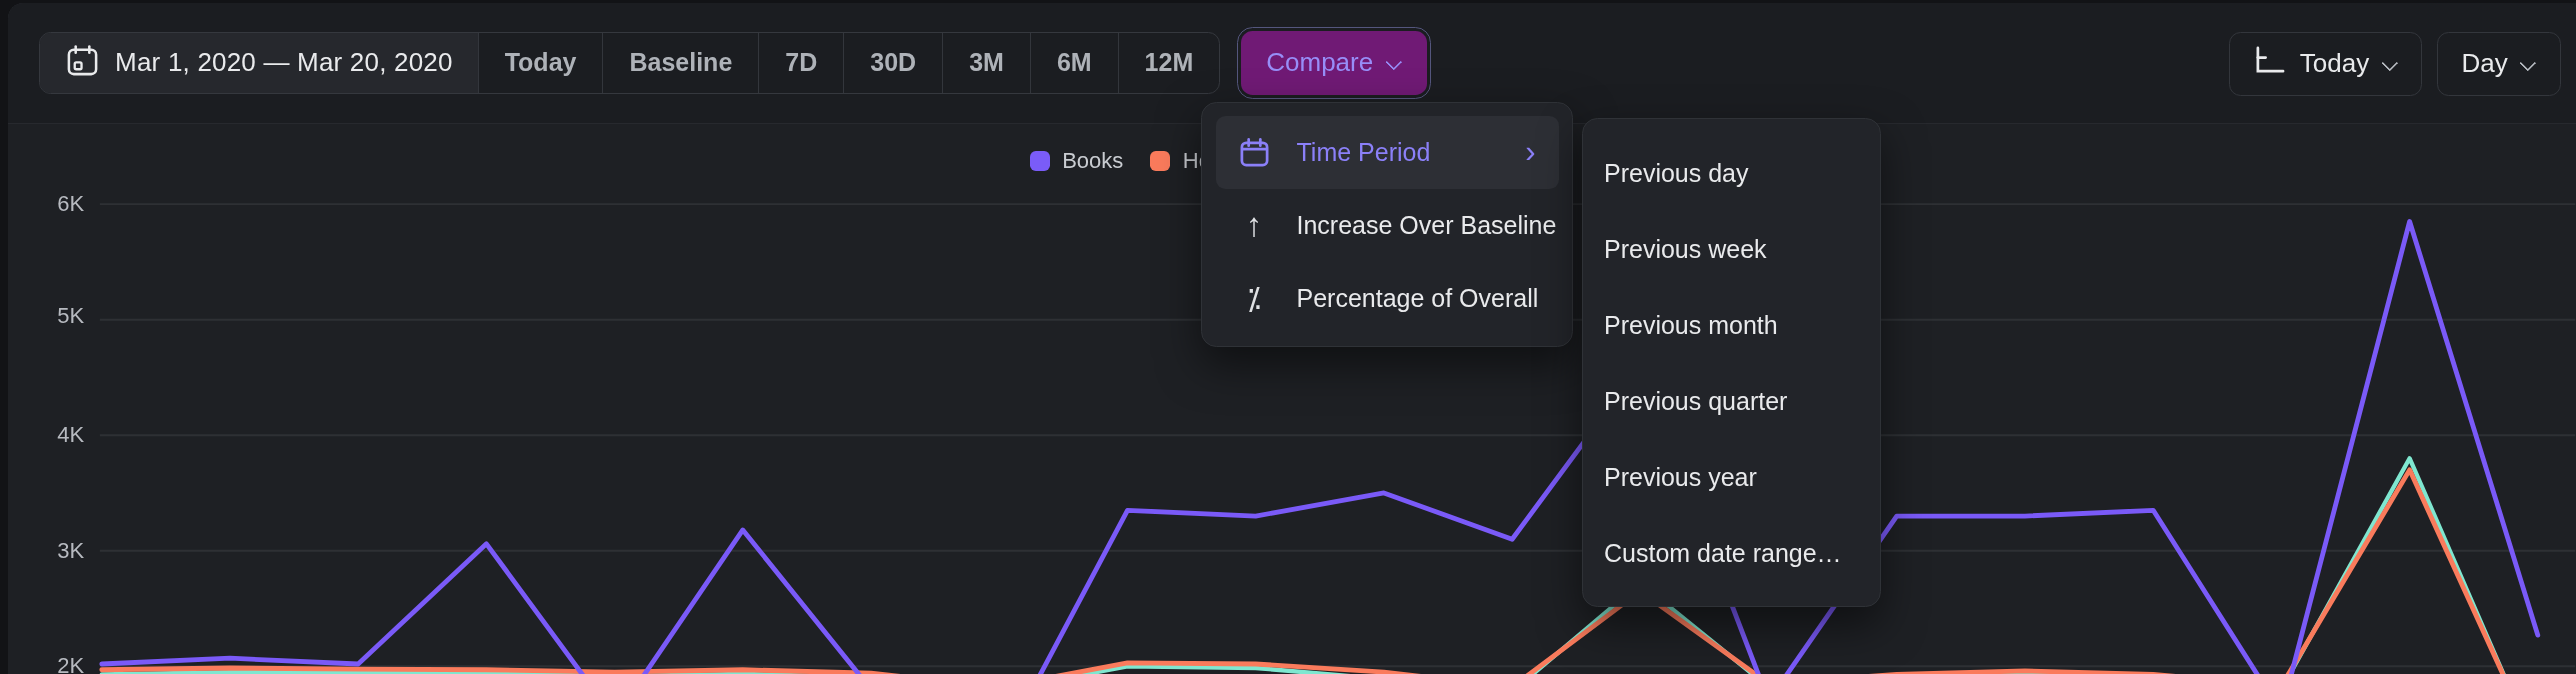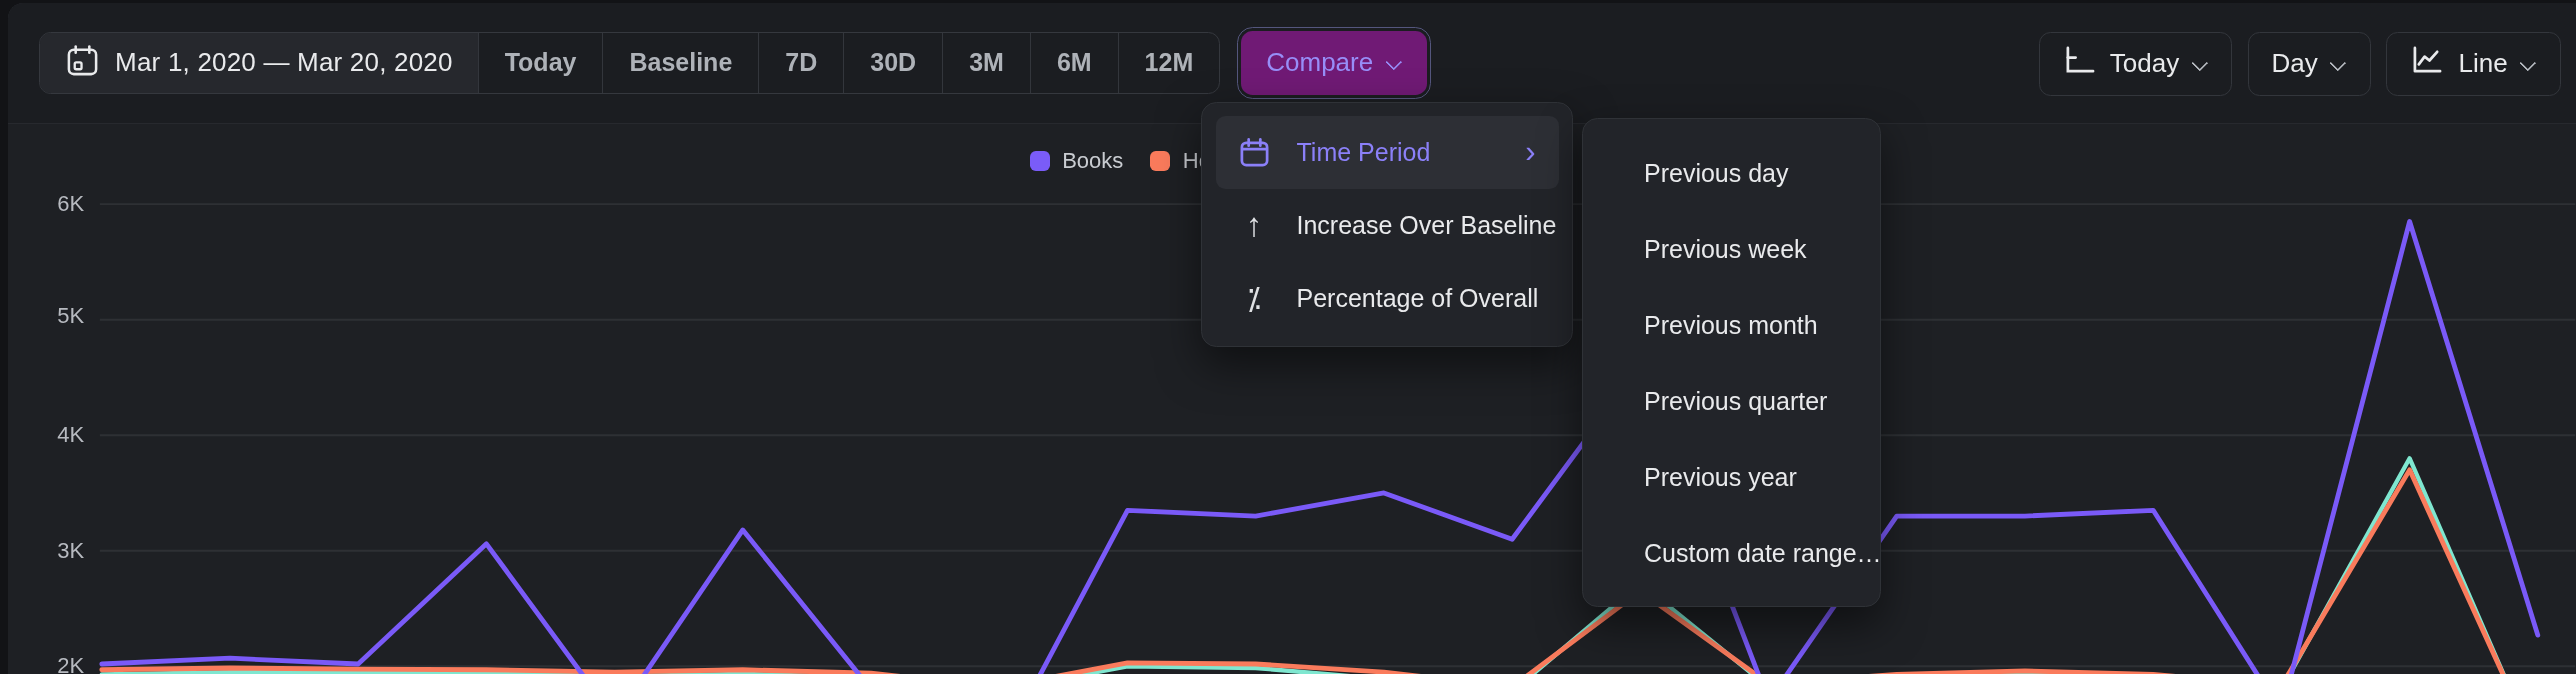--- a/index.html
+++ b/index.html
@@ -43,21 +43,21 @@
   .main-menu { left:1201px; top:102px; width:372px; height:245px; padding:12.5px 13.5px; }
   .menu-row { height:73px; display:flex; align-items:center; border-radius:9.6px; cursor:pointer; }
   .menu-row.active { background:#2d2f35; }
   .menu-row .mi-icon { width:39px; margin-left:19px; display:flex; justify-content:center; align-items:center;
     color:#dfe1e4; font-size:29px; }
   .menu-row.active .mi-icon { color:#8b80f8; }
   .menu-row .mi-label { margin-left:23px; color:#e9eaec; font-size:25px; }
   .menu-row.active .mi-label { color:#8b80f8; }
   .menu-row .mi-sub { margin-left:auto; margin-right:23px; color:#8b80f8; font-size:31px; line-height:0; }
   .sub-menu { left:1582px; top:118px; width:299px; height:489px; padding:16.4px 0; }
-  .sub-row { height:76px; display:flex; align-items:center; padding-left:21px; color:#e9eaec; font-size:25px; cursor:pointer; white-space:nowrap;margin-left:40px; }
+  .sub-row { height:76px; display:flex; align-items:center; padding-left:21px; color:#e9eaec; font-size:25px; cursor:pointer; white-space:nowrap; }
   .pct-glyph { font-size:31px; font-weight:400; }
   .arrow-glyph { font-size:33px; font-weight:400; }
 </style>
 </head>
 <body>
 
 <div class="page">
   <div class="panel"></div>
 
   <div class="chart">
@@ -128,30 +128,20 @@
             <path d="M5 13 H13"></path>
           </svg>
         </span>
         <span>Today</span>
         <span class="chev"></span>
       </button>
       <button class="tool-btn">
         <span>Day</span>
         <span class="chev"></span>
       </button>
-      <button class="tool-btn">
-        <span>
-          <svg width="35" height="31" viewBox="0 0 36 32" fill="none" stroke="#e9eaec" stroke-width="2.8" stroke-linecap="round" stroke-linejoin="round">
-            <path d="M5 3 V27 H31"></path>
-            <path d="M9 20 L15 12 L20 16 L28 7"></path>
-          </svg>
-        </span>
-        <span>Line</span>
-        <span class="chev"></span>
-      </button>
     </div>
   </div>
 
   <div class="menu main-menu" id="compare-menu">
       <div class="menu-row active">
         <span class="mi-icon">
           <svg width="33" height="33" viewBox="0 0 34 34" fill="none" stroke="currentColor" stroke-width="2.8" stroke-linecap="round">
             <rect x="4" y="7" width="26" height="23" rx="4.5"></rect>
             <line x1="11" y1="3.5" x2="11" y2="10"></line>
             <line x1="23" y1="3.5" x2="23" y2="10"></line>

